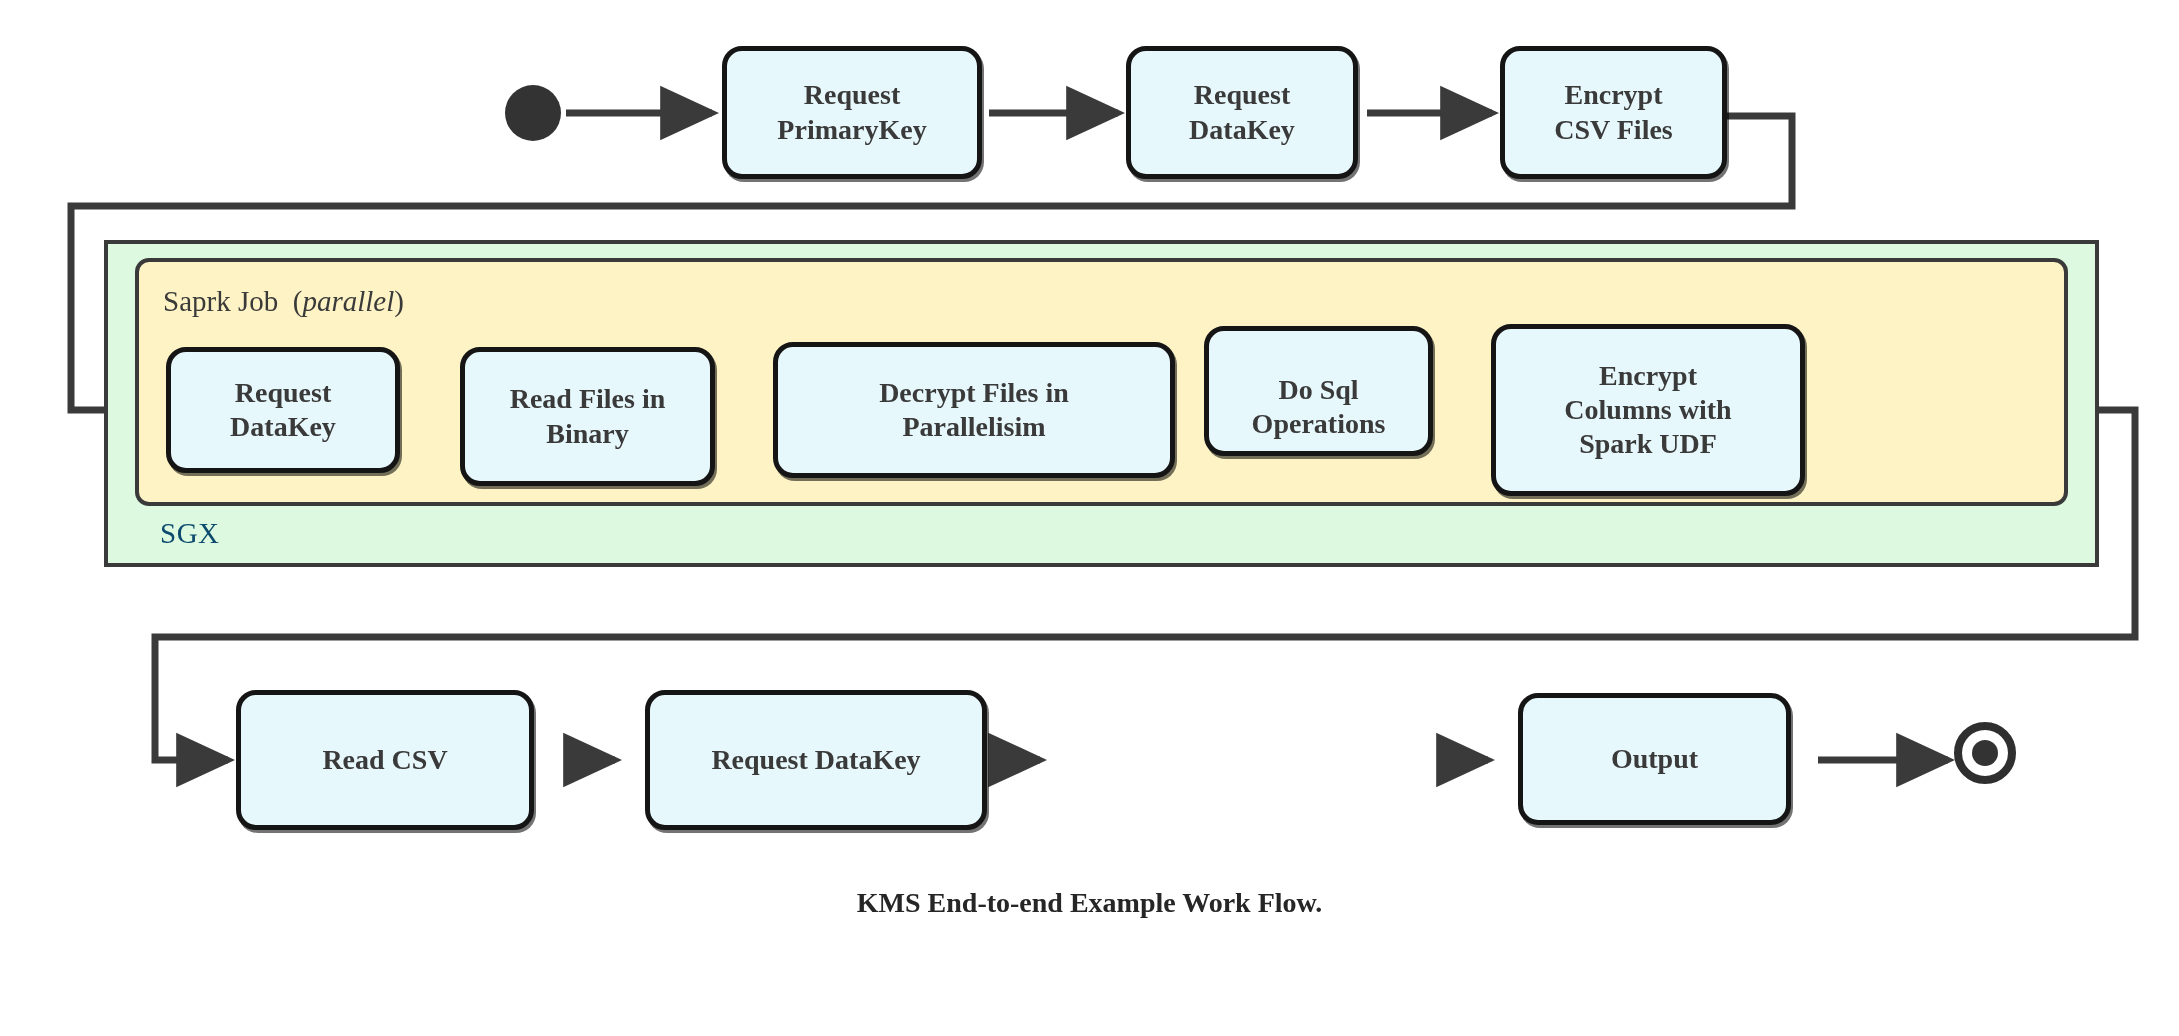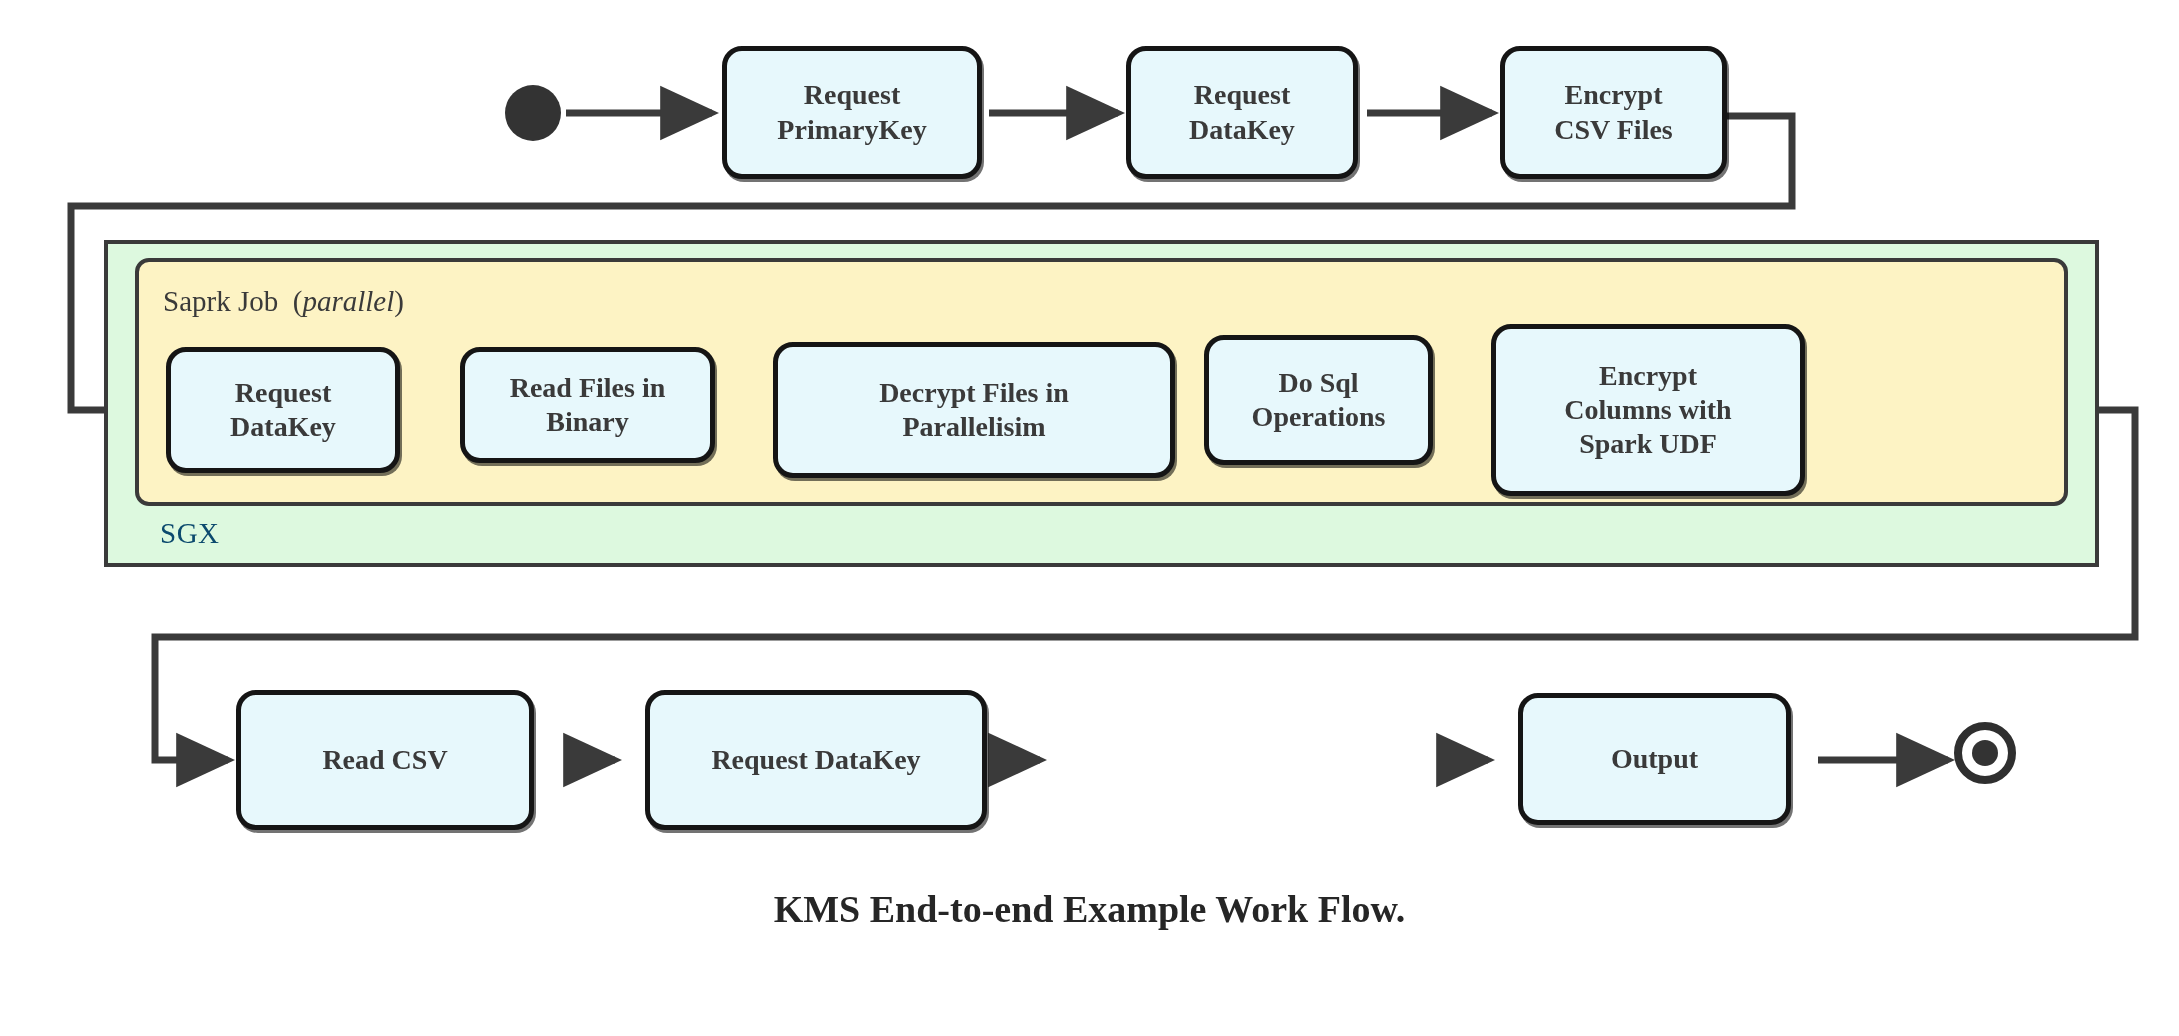--- a/index.html
+++ b/index.html
@@ -95,21 +95,21 @@
     position:absolute; left:0; top:0;
     width:2179px; height:1036px;
     pointer-events:none;
   }
   
   .caption{
     position:absolute;
     left:0; top:887px;
     width:2179px;
     text-align:center;
-    font-size:38px;
+    font-size:28px;
     font-weight:bold;
     color:#262626;
   }
 </style>
 </head>
 <body>
 
 <div id="stage">
 
   <svg class="wires" viewBox="0 0 2179 1036" xmlns="http://www.w3.org/2000/svg">
@@ -175,35 +175,35 @@
     <span>(</span><span class="i">parallel</span><span>)</span>
   </div>
 
   <div class="node" style="left:166px;top:347px;width:234px;height:126px;">
     <span>
       <span>Request</span><br>
       <span>DataKey</span>
     </span>
   </div>
 
-  <div class="node" style="left:460px;top:347px;width:255px;height:116px;">
+  <div class="node" style="left:460px;top:347px;width:255px;height:139px;">
     <span>
       <span>Read Files in</span><br>
       <span>Binary</span>
     </span>
   </div>
 
   <div class="node" style="left:773px;top:342px;width:402px;height:136px;">
     <span>
       <span>Decrypt Files in</span><br>
       <span>Parallelisim</span>
     </span>
   </div>
 
-  <div class="node" style="left:1204px;top:335px;width:229px;height:130px;">
+  <div class="node" style="left:1204px;top:326px;width:229px;height:130px;align-items:flex-end;">
     <span>
       <span>Do Sql</span><br>
       <span>Operations</span>
     </span>
   </div>
 
   <div class="node" style="left:1491px;top:324px;width:314px;height:172px;">
     <span>
       <span>Encrypt</span><br>
       <span>Columns with</span><br>

